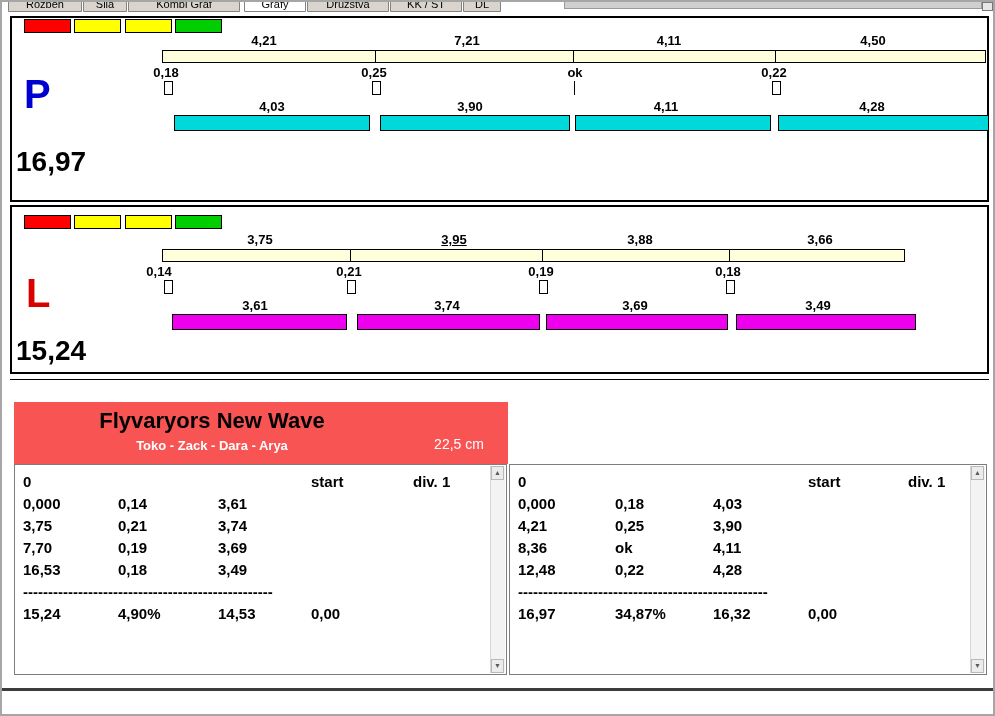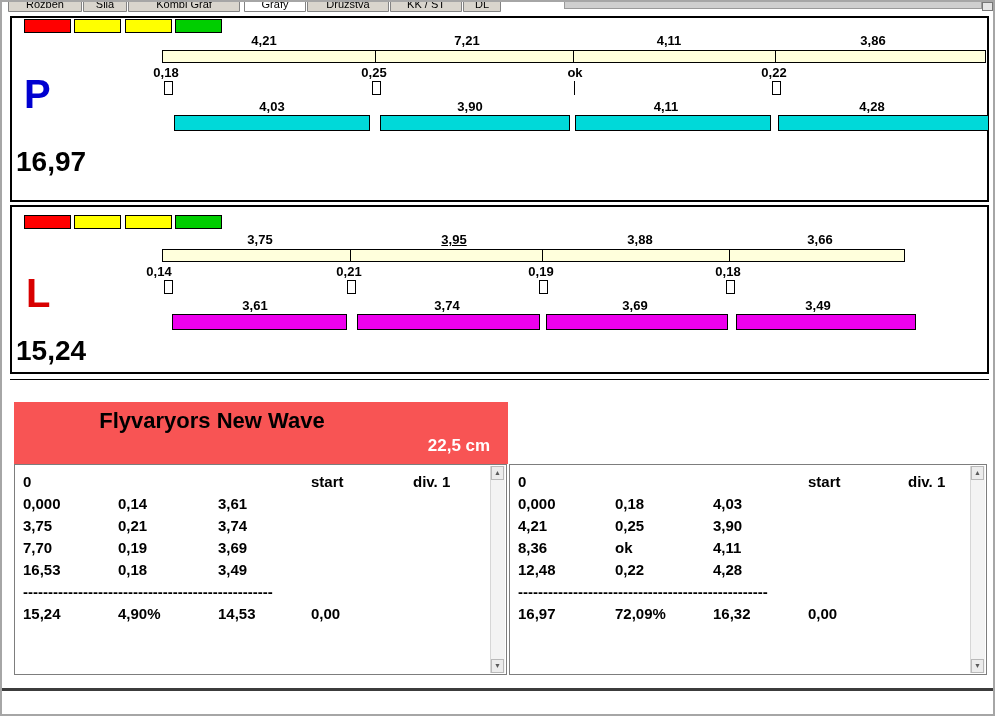--- a/index.html
+++ b/index.html
@@ -22,21 +22,21 @@
   .tick{position:absolute;width:1px;height:14px;background:#000;}
   .seg{position:absolute;height:16px;border:1px solid #000;box-sizing:border-box;}
   .seg.cyan{background:var(--cyan-bar,#00d9d9);}
   .seg.magenta{background:var(--magenta-bar,#ed00ed);}
   .lane-letter{position:absolute;font-weight:bold;font-size:40px;line-height:1;}
   .lane-total{position:absolute;font-weight:bold;font-size:28px;line-height:1;color:#000;}
   
   .hdr{position:absolute;height:62px;}
   .hdr .t{position:absolute;font-weight:bold;font-size:22px;color:#000;text-align:center;white-space:nowrap;}
   .hdr .m{position:absolute;font-weight:bold;font-size:13px;color:#fff;text-align:center;white-space:nowrap;}
-  .hdr .h{position:absolute;font-weight:bold;font-size:17px;color:#fff;text-align:center;white-space:nowrap;}
+  .hdr .h{position:absolute;font-weight:normal;font-size:14px;color:#fff;text-align:center;white-space:nowrap;}
   .dtbox{position:absolute;background:#fff;border:1px solid #000;font-size:15px;line-height:28px;
          padding-left:5px;box-sizing:border-box;z-index:3;white-space:nowrap;}
   
   .tpanel{position:absolute;background:#fff;border:1px solid #7d7d7d;box-sizing:border-box;}
   .tcell{position:absolute;font-weight:bold;font-size:15px;white-space:nowrap;}
   .vscroll{position:absolute;top:1px;bottom:1px;right:1px;width:14px;background:#f3f3f3;border-left:1px solid #d6d6d6;}
   .varr{position:absolute;left:0;width:13px;height:14px;background:#ececec;border:1px solid #b9b9b9;
         box-sizing:border-box;font-size:7px;line-height:12px;text-align:center;color:#5a5a5a;}
 </style>
 </head>
@@ -58,21 +58,21 @@
     <div class="abs" style="left:12px;top:1px;white-space:nowrap;">
       <span class="light" style="background:var(--light-red,#f00);"></span>
       <span class="light" style="background:var(--light-yellow,#ff0);"></span>
       <span class="light" style="background:var(--light-yellow,#ff0);"></span>
       <span class="light" style="background:var(--light-green,#0c0);"></span>
     </div>
 
     <span class="num" style="left:252px;top:15px;">4,21</span>
     <span class="num" style="left:455px;top:15px;">7,21</span>
     <span class="num" style="left:657px;top:15px;">4,11</span>
-    <span class="num" style="left:861px;top:15px;">3,86</span>
+    <span class="num" style="left:861px;top:15px;">4,50</span>
 
     <div class="cream" style="left:150px;top:32px;width:824px;height:13px;">
       <i class="divider" style="left:212px;"></i>
       <i class="divider" style="left:410px;"></i>
       <i class="divider" style="left:612px;"></i>
     </div>
 
     <span class="num" style="left:154px;top:47px;">0,18</span>
     <span class="num" style="left:362px;top:47px;">0,25</span>
     <span class="num" style="left:563px;top:47px;">ok</span>
@@ -139,20 +139,21 @@
     <div class="seg magenta" style="left:534px;top:107px;width:182px;"></div>
     <div class="seg magenta" style="left:724px;top:107px;width:180px;"></div>
 
     <span class="lane-total" style="left:4px;top:130px;">15,24</span>
   </div>
 
   <div class="abs" style="left:8px;top:377px;width:979px;height:1px;background:#000;"></div>
 
   <div class="hdr" style="left:12px;top:400px;width:494px;background:var(--team-left-bg,#f85454);">
     <span class="t" style="left:0;top:6px;width:396px;">Flyvaryors New Wave</span>
+    <span class="m" style="left:0;top:36px;width:396px;">Toko - Zack - Dara - Arya</span>
     <span class="h" style="left:396px;top:34px;width:98px;">22,5 cm</span>
   </div>
 
 
 
   <div class="tpanel" style="left:12px;top:462px;width:493px;height:211px;">
     <span class="tcell" style="left:8px;top:8px;">0</span>
     <span class="tcell" style="left:296px;top:8px;">start</span>
     <span class="tcell" style="left:398px;top:8px;">div. 1</span>
 
@@ -202,21 +203,21 @@
     <span class="tcell" style="left:105px;top:74px;">ok</span>
     <span class="tcell" style="left:203px;top:74px;">4,11</span>
 
     <span class="tcell" style="left:8px;top:96px;">12,48</span>
     <span class="tcell" style="left:105px;top:96px;">0,22</span>
     <span class="tcell" style="left:203px;top:96px;">4,28</span>
 
     <span class="tcell" style="left:8px;top:118px;">--------------------------------------------------</span>
 
     <span class="tcell" style="left:8px;top:140px;">16,97</span>
-    <span class="tcell" style="left:105px;top:140px;">72,09%</span>
+    <span class="tcell" style="left:105px;top:140px;">34,87%</span>
     <span class="tcell" style="left:203px;top:140px;">16,32</span>
     <span class="tcell" style="left:298px;top:140px;">0,00</span>
 
     <div class="vscroll">
       <span class="varr" style="top:0;">▲</span>
       <span class="varr" style="bottom:0;">▼</span>
     </div>
   </div>
 
   <div class="abs" style="left:0;top:686px;width:991px;height:3px;background:#3c3c3c;"></div>

